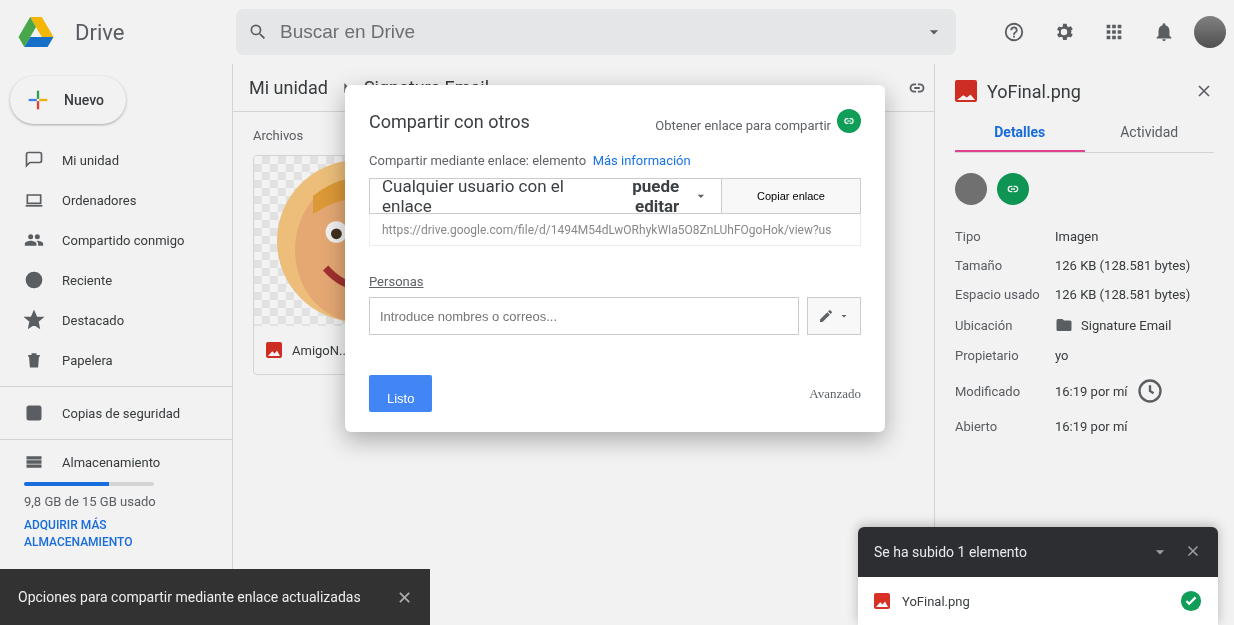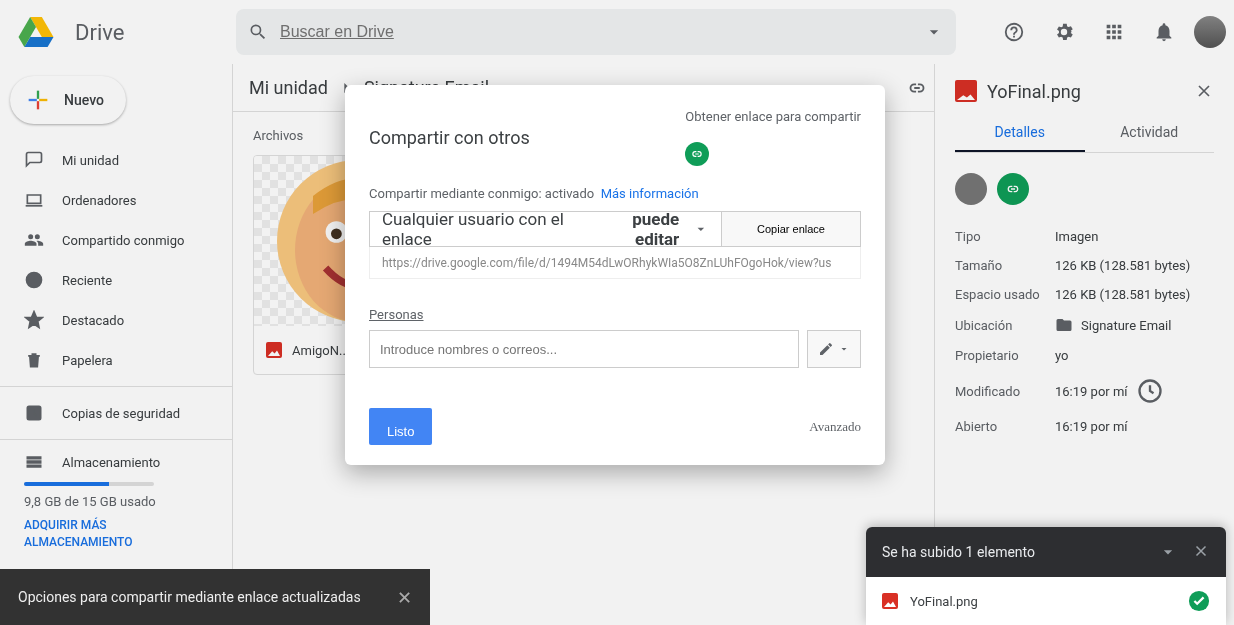--- a/index.html
+++ b/index.html
@@ -1,21 +1,21 @@
 <!DOCTYPE html>
 <html><head>
 <meta charset="utf-8">
 <style>
 * { box-sizing: border-box; margin: 0; padding: 0; }
 body { font-family: 'Roboto', Arial, sans-serif; background: #fff; width: 1234px; height: 625px; overflow: hidden; position: relative; color: #3c4043; font-size: 14px; }
 .topbar { height: 64px; display: flex; align-items: center; padding: 0 8px; gap: 8px; }
 .logo-wrap { display: flex; align-items: center; gap: 19px; padding-left: 8px; width: 220px; }
 .product-name { font-size: 22px; color: #5f6368; }
 .searchbar { flex: 0 0 720px; height: 46px; background: #f1f3f4; border-radius: 8px; display: flex; align-items: center; padding: 0 12px; gap: 12px; color: #5f6368; }
-.searchbar input { flex: 1; border: none; background: transparent; font-size: 16px; outline: none; color: #737373; text-decoration: underline; }
+.searchbar input { flex: 1; border: none; background: transparent; font-size: 19px; outline: none; color: #737373; }
 .top-icons { display: flex; align-items: center; gap: 10px; margin-left: auto; }
 .icon-btn { width: 40px; height: 40px; display: flex; align-items: center; justify-content: center; border-radius: 50%; cursor: pointer; color: #5f6368; }
 .icon-btn svg { width: 22px; height: 22px; fill: currentColor; }
 .avatar-top { width: 32px; height: 32px; border-radius: 50%; background: linear-gradient(#888,#555); }
 .main { display: flex; height: calc(100% - 64px); }
 .sidebar { width: 232px; padding: 8px 0; }
 .new-btn { margin: 4px 0 16px 10px; height: 48px; padding: 0 22px 0 14px; border-radius: 24px; background: #fff; box-shadow: 0 1px 3px rgba(0,0,0,0.2), 0 1px 2px rgba(0,0,0,0.12); display: inline-flex; align-items: center; gap: 12px; font-size: 14px; font-weight: 500; cursor: pointer; }
 .nav { list-style: none; }
 .nav li { height: 40px; display: flex; align-items: center; gap: 18px; padding-left: 24px; color: #5f6368; cursor: pointer; border-radius: 0 20px 20px 0; margin-right: 12px; font-size: 13px; }
 .nav li .label { color: #3c4043; }
@@ -36,51 +36,51 @@
 .file-card { width: 210px; border: 1px solid #e0e0e0; border-radius: 4px; overflow: hidden; }
 .file-thumb { height: 170px; background: repeating-conic-gradient(#eee 0 25%, #fff 0 50%) 0 0/16px 16px; display: flex; align-items: center; justify-content: center; overflow: hidden; }
 .file-meta { height: 48px; display: flex; align-items: center; gap: 10px; padding: 0 12px; font-size: 13px; color: #3c4043; }
 .img-icon { width: 16px; height: 16px; background: #d93025; border-radius: 2px; position: relative; }
 .img-icon::after { content: ""; position: absolute; bottom: 2px; left: 2px; right: 2px; height: 6px; background: #fff; clip-path: polygon(0 100%, 35% 20%, 55% 60%, 75% 10%, 100% 100%); }
 .detail-panel { width: 300px; border-left: 1px solid #e0e0e0; padding: 16px 20px; display: flex; flex-direction: column; gap: 12px; background: #fff; position: absolute; right: 0; top: 64px; bottom: 0; }
 .detail-hdr { display: flex; align-items: center; gap: 10px; }
 .detail-hdr h2 { font-size: 18px; font-weight: 400; flex: 1; }
 .detail-tabs { display: flex; border-bottom: 1px solid #e0e0e0; }
 .detail-tabs div { flex: 1; text-align: center; padding: 10px 0; font-size: 14px; color: #5f6368; cursor: pointer; }
-.detail-tabs div.on { color: #1a73e8; border-bottom: 2px solid #0f172a; font-weight: 400; }
+.detail-tabs div.on { color: #1a73e8; border-bottom: 2px solid #ec4899; font-weight: 700; }
 .detail-who { display: flex; align-items: center; gap: 10px; margin-top: 8px; }
 .avatar-sm { width: 32px; height: 32px; border-radius: 50%; background: #777; }
 .link-chip { width: 32px; height: 32px; border-radius: 50%; background: #0f9d58; display: flex; align-items: center; justify-content: center; color: #fff; }
 .meta-grid { display: grid; grid-template-columns: 100px 1fr; row-gap: 14px; font-size: 13px; color: #5f6368; margin-top: 12px; align-items: center; }
 .meta-grid .val { color: #3c4043; }
 .meta-loc { display: flex; align-items: center; gap: 8px; color: #3c4043; }
 .meta-restore { width: 28px; height: 28px; }
 .scrim { position: absolute; inset: 0; background: rgba(0,0,0,0.05); }
 .dialog { position: absolute; top: 85px; left: 345px; width: 540px; background: #fff; border-radius: 6px; box-shadow: 0 8px 24px rgba(0,0,0,0.3); padding: 24px 24px 20px; z-index: 10; }
 .dialog-hdr { display: flex; align-items: center; }
 .dialog-hdr h3 { font-size: 18px; font-weight: 400; flex: 1; }
-.get-link { font-size: 13px; color: #5f6368; display: flex; align-items: flex-start; gap: 18px; cursor: pointer; flex-direction: column; }
+.get-link { font-size: 13px; color: #5f6368; display: flex; align-items: flex-end; gap: 6px; cursor: pointer; }
 .get-link .chip { width: 24px; height: 24px; border-radius: 50%; background: #0f9d58; display: flex; align-items: center; justify-content: center; color: #fff; }
 .link-status { font-size: 13px; color: #5f6368; margin-top: 20px; }
 .link-status a { color: #1a73e8; text-decoration: none; }
 .link-row { display: flex; margin-top: 10px; }
 .link-dd { flex: 1; border: 1px solid #ccc; border-right: none; height: 36px; display: flex; align-items: center; padding: 0 12px; font-size: 17px; gap: 8px; cursor: pointer; }
 .link-dd strong { font-weight: 700; text-align: right; }
 .copy-btn { width: 140px; border: 1px solid #ccc; height: 36px; background: #f8f8f8; font-size: 11px; cursor: pointer; }
 .url-box { border: 1px solid #eee; border-top: none; height: 32px; padding: 0 12px; font-size: 12px; color: #888; display: flex; align-items: center; overflow: hidden; white-space: nowrap; }
 .people-lbl { font-size: 13px; color: #5f6368; margin-top: 28px; text-decoration: underline; }
 .people-row { display: flex; gap: 8px; margin-top: 8px; }
 .people-input { flex: 1; border: 1px solid #ccc; height: 38px; padding: 0 10px; font-size: 13px; outline: none; }
 .pen-btn { width: 54px; height: 38px; border: 1px solid #ccc; background: #f8f8f8; display: flex; align-items: center; justify-content: center; gap: 4px; cursor: pointer; color: #5f6368; }
 .dialog-ftr { display: flex; align-items: center; margin-top: 40px; }
 .done-btn { background: #4285f4; color: #fff; border: none; height: 37px; padding: 16px 18px; font-size: 13px; font-weight: 500; border-radius: 2px; cursor: pointer; }
 .adv-link { margin-left: auto; font-size: 13px; color: #5f6368; cursor: pointer; font-family: Liberation Serif, serif; }
 .toast-dark { position: absolute; left: 0; bottom: 0; width: 430px; height: 56px; background: #323232; color: #eee; display: flex; align-items: center; padding: 0 18px; font-size: 14px; z-index: 20; }
 .toast-dark .x { margin-left: auto; color: #aaa; cursor: pointer; font-size: 18px; }
-.upload-panel { position: absolute; right: 8px; bottom: 0; width: 360px; background: #fff; border-radius: 6px 6px 0 0; box-shadow: 0 -2px 12px rgba(0,0,0,0.25); z-index: 20; overflow: hidden; }
+.upload-panel { position: absolute; right: 16px; bottom: 0; width: 360px; background: #fff; border-radius: 6px 6px 0 0; box-shadow: 0 -2px 12px rgba(0,0,0,0.25); z-index: 20; overflow: hidden; }
 .upload-hdr { height: 50px; background: #2d2e31; color: #e8eaed; display: flex; align-items: center; padding: 0 16px; font-size: 14px; }
 .upload-hdr .acts { margin-left: auto; display: flex; gap: 14px; color: #9aa0a6; }
 .upload-row { height: 48px; display: flex; align-items: center; padding: 0 16px; gap: 12px; font-size: 13px; }
 .upload-row .ok { margin-left: auto; color: #0f9d58; }
 .info-circle { position: absolute; top: 68px; right: 8px; width: 32px; height: 32px; border-radius: 50%; background: #e8f0fe; }
 </style>
 </head>
 <body>
 
 <div class="topbar">
@@ -342,21 +342,21 @@
     <div class="get-link">
       <span>Obtener enlace para compartir</span>
       <span class="chip">
           <svg width="14" height="14" viewBox="0 0 24 24" fill="#fff">
             <path d="M3.9 12a5 5 0 015-5H11v2H8.9a3 3 0 000 6H11v2H8.9a5 5 0 01-5-5zm5.1 1h6v-2H9v2zm6.1-6H13v2h2.1a3 3 0 010 6H13v2h2.1a5 5 0 000-10z"></path>
           </svg>
         </span>
     </div>
   </div>
   <div class="link-status">
-    <span>Compartir mediante conmigo: activado</span>&nbsp;&nbsp;<a href="#">Más información</a>
+    <span>Compartir mediante enlace: elemento</span>&nbsp;&nbsp;<a href="#">Más información</a>
   </div>
   <div class="link-row">
     <div class="link-dd">
       <span>Cualquier usuario con el enlace </span>
         <strong>puede editar</strong>
       <svg width="18" height="18" viewBox="0 0 24 24" fill="#5f6368" style="margin-left:6px">
           <path d="M7 10l5 5 5-5z"></path>
         </svg>
     </div>
     <button class="copy-btn">Copiar enlace</button>

